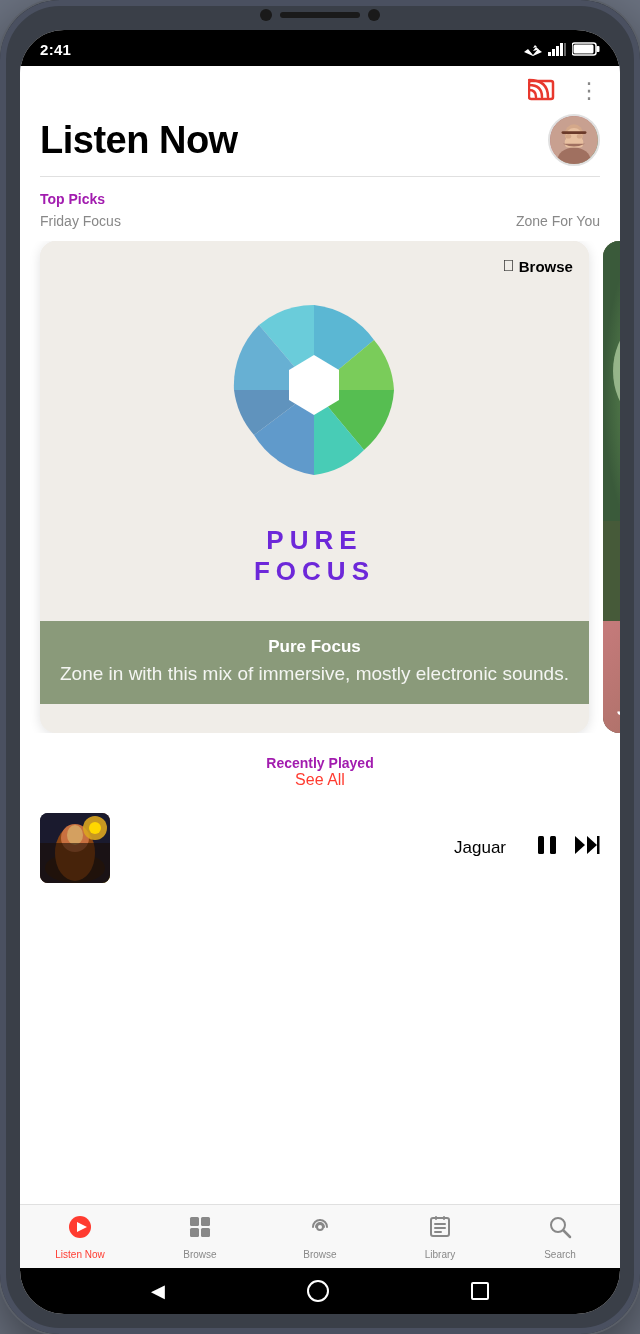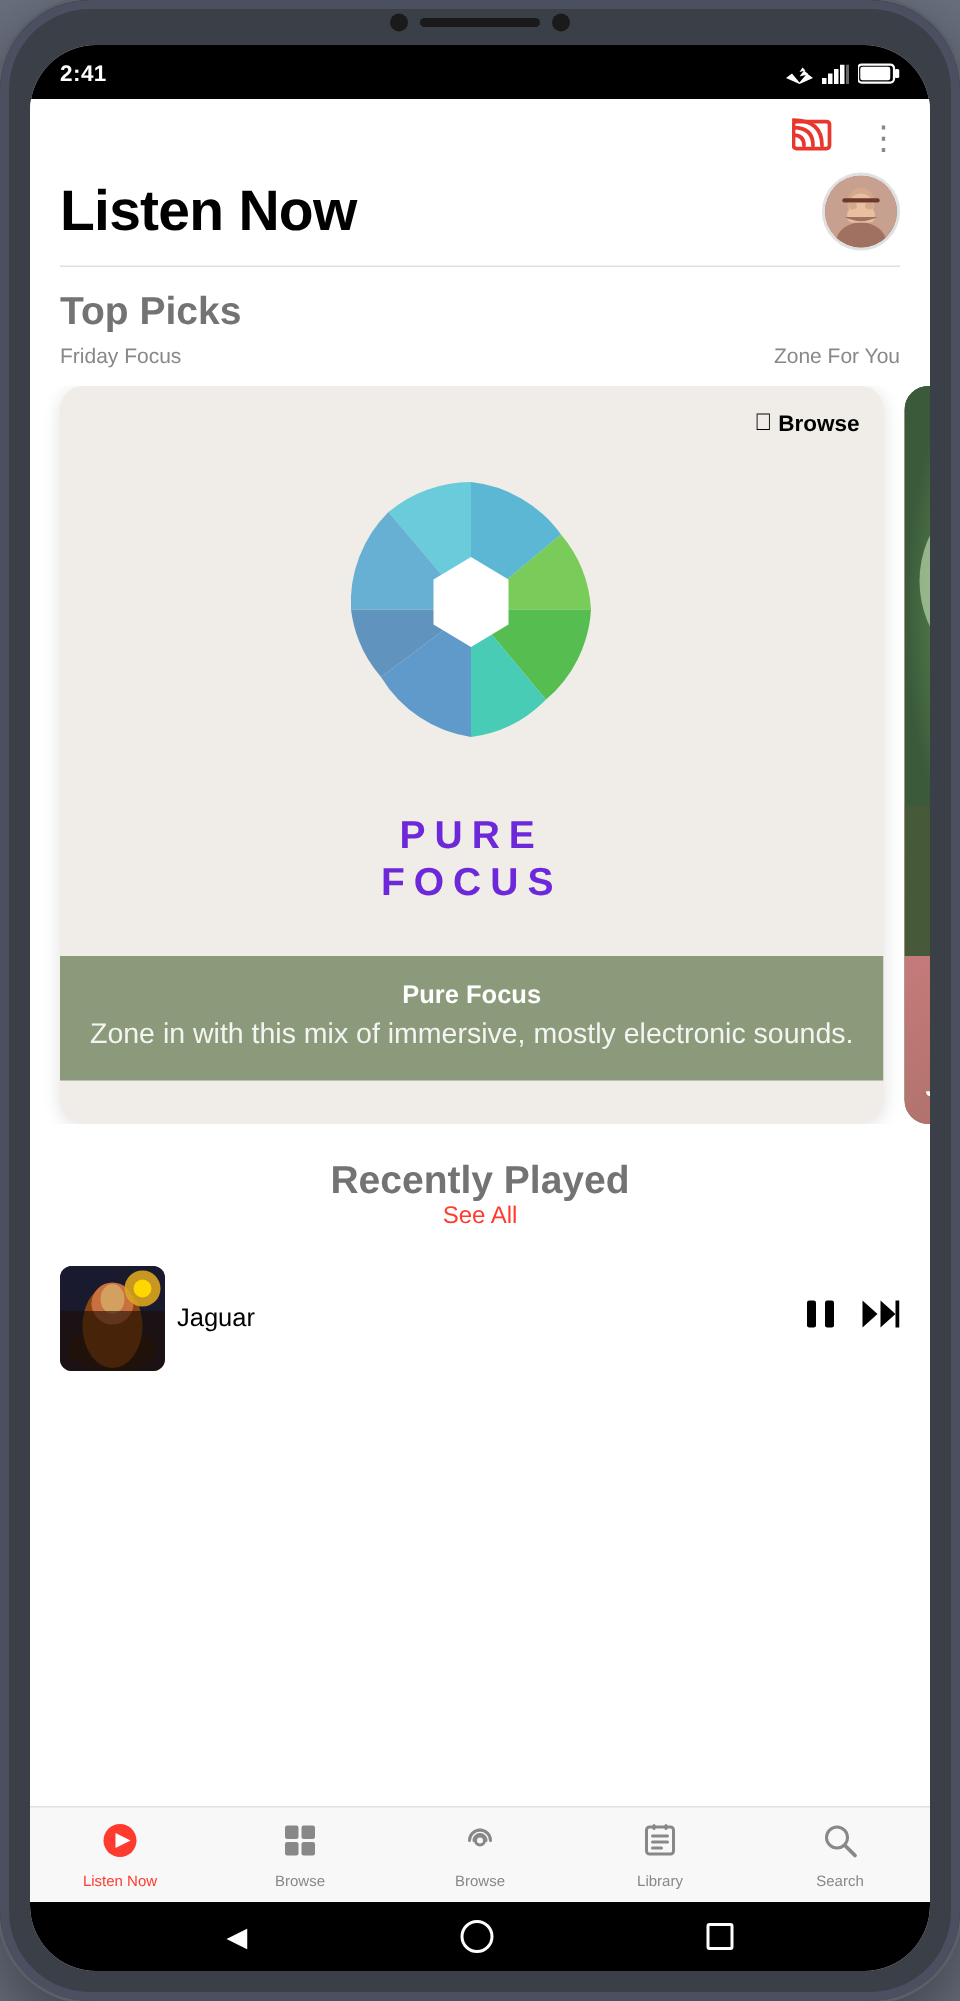--- a/index.html
+++ b/index.html
@@ -119,23 +119,23 @@
       margin: 0 0 14px 0;
     }
     
     .scroll-area {
       flex: 1;
       overflow-y: auto;
       overflow-x: hidden;
       background: #fff;
     }
     .section-label {
-      font-size: 26px;
+      font-size: 14px;
       font-weight: 800;
-      color: #737373;
+      color: #a21caf;
       padding: 0 20px;
       margin-bottom: 6px;
     }
     .top-picks-tabs {
       display: flex;
       justify-content: space-between;
       padding: 0 20px;
       margin-bottom: 12px;
     }
     .tab-item {
@@ -251,21 +251,22 @@
       flex-direction: column;
     }
     .see-all {
       font-size: 16px;
       color: #ff3b30;
       cursor: pointer;
     }
     .track-row {
       display: flex;
       align-items: center;
-      gap: 8px;
+      gap: 30px;
+      text-align: right;
     }
     .track-thumb {
       width: 70px;
       height: 70px;
       border-radius: 8px;
       overflow: hidden;
       flex-shrink: 0;
       background: linear-gradient(135deg, #1a1a2e 0%, #2d1b1b 30%, #8B4513 50%, #DAA520 80%, #FFD700 100%);
     }
     .track-name {

